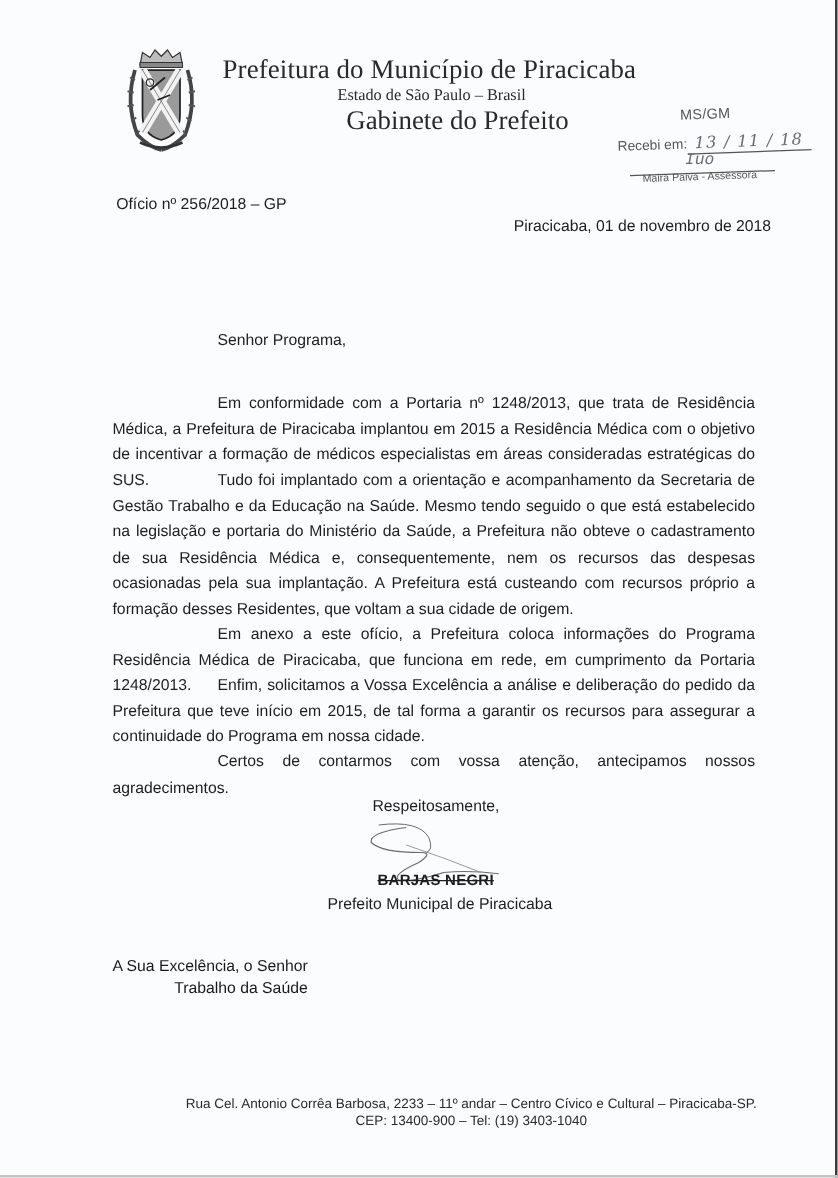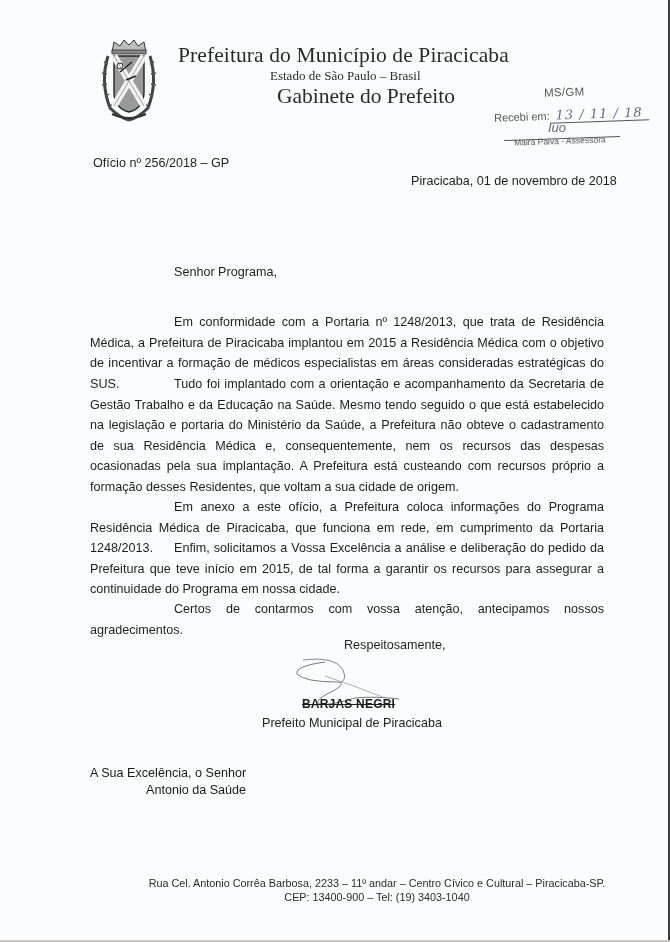--- a/index.html
+++ b/index.html
@@ -16,38 +16,38 @@
 
     .hdr-title { position: absolute; left: 178px; top: 43px; font-family: "Liberation Serif", serif; font-size: 21.5px; color: #2a2a2a; white-space: nowrap; letter-spacing: 0.1px; }
     .hdr-sub { position: absolute; left: 270px; top: 68px; font-family: "Liberation Serif", serif; font-size: 13px; color: #2a2a2a; white-space: nowrap; }
     .hdr-office { position: absolute; left: 256px; top: 84px; font-family: "Liberation Serif", serif; font-size: 21.5px; color: #2a2a2a; white-space: nowrap; margin-left: 21px; }
 
     .stamp { position: absolute; left: 488px; top: 86px; width: 160px; height: 62px; color: #555; font-size: 11px; }
     .stamp .s-org { position: absolute; left: 56px; top: 0; font-size: 11.5px; letter-spacing: 0.3px; transform: rotate(-2deg); }
     .stamp .s-recv { position: absolute; left: 6px; top: 21px; transform: rotate(-2deg); white-space: nowrap; }
     .stamp .s-recv .lbl { font-size: 11px; }
     .stamp .s-recv .date { font-family: "DejaVu Serif", serif; font-style: italic; font-size: 13px; color: #6a6a78; border-bottom: 1px solid #555; padding: 0 6px; letter-spacing: 1px; }
-    .stamp .s-sig { position: absolute; left: 60px; top: 34px; font-family: Liberation Sans, sans-serif; font-style: italic; font-size: 13px; color: #6a6a78; }
+    .stamp .s-sig { position: absolute; left: 60px; top: 34px; font-family: Liberation Mono, monospace; font-style: italic; font-size: 13px; color: #6a6a78; }
     .stamp .s-line { position: absolute; left: 16px; top: 52px; width: 116px; height: 1px; background: #555; transform: rotate(-2deg); }
     .stamp .s-name { position: absolute; left: 26px; top: 50px; font-size: 8.5px; white-space: nowrap; transform: rotate(-2deg); }
 
     .t { position: absolute; font-size: 12.6px; white-space: nowrap; color: #1e1e1e; }
     .ref { left: 93px; top: 156px; }
     .date-line { left: 411px; top: 174px; }
     .salutation { left: 174px; top: 265px; }
 
     .body-text { position: absolute; left: 90px; width: 514px; font-size: 12.6px; line-height: 20.5px; text-align: justify; color: #1e1e1e; }
     .body-text p { margin: 0; text-indent: 84px; }
     .p1 { top: 312px; }
     .p2 { top: 374px; }
     .p3 { top: 497px; }
     .p4 { top: 538px; }
     .p5 { top: 599px; }
 
-    .closing { left: 298px; top: 638px; margin-left: 46px; }
+    .closing { left: 298px; top: 638px; }
     .signature { position: absolute; left: 285px; top: 652px; width: 120px; height: 55px; }
     .signer-name { left: 302px; top: 697px; font-weight: bold; font-size: 12px; letter-spacing: 0.2px; }
     .signer-name .strike { text-decoration: line-through; }
     .signer-title { left: 262px; top: 716px; }
 
     .recipient { position: absolute; left: 90px; top: 765px; font-size: 12.6px; line-height: 17px; }
     .recipient div { white-space: nowrap; text-align: right; }
     .recipient .bold { font-weight: bold; letter-spacing: 0.3px; }
     .recipient .ul { text-decoration: underline; }
 
@@ -120,19 +120,19 @@
   <path d="M40 10 Q10 14 12 22 Q20 30 52 30 Q62 30 50 38 Q28 48 34 52 Q44 54 70 46 Q90 44 114 47" fill="none" stroke="#6a6a72" stroke-width="0.9"></path>
   <path d="M18 8 Q50 4 58 18 Q62 28 56 30" fill="none" stroke="#6a6a72" stroke-width="0.8"></path>
   <path d="M40 24 Q70 34 100 46" fill="none" stroke="#8a8a92" stroke-width="0.7"></path>
 </svg>
 
 <div class="t signer-name"><span class="strike">BARJAS NEGRI</span></div>
 <div class="t signer-title">Prefeito Municipal de Piracicaba</div>
 
 <div class="recipient">
   <div>A Sua Excelência, o Senhor</div>
-  <div>Antonio da Saúde</div>
+  <div>Trabalho da Saúde</div>
 </div>
 
 <div class="footer">
   <div>Rua Cel. Antonio Corrêa Barbosa, 2233 – 11º andar – Centro Cívico e Cultural – Piracicaba-SP.</div>
   <div>CEP: 13400-900 – Tel: (19) 3403-1040</div>
 </div>
 
 </body></html>

